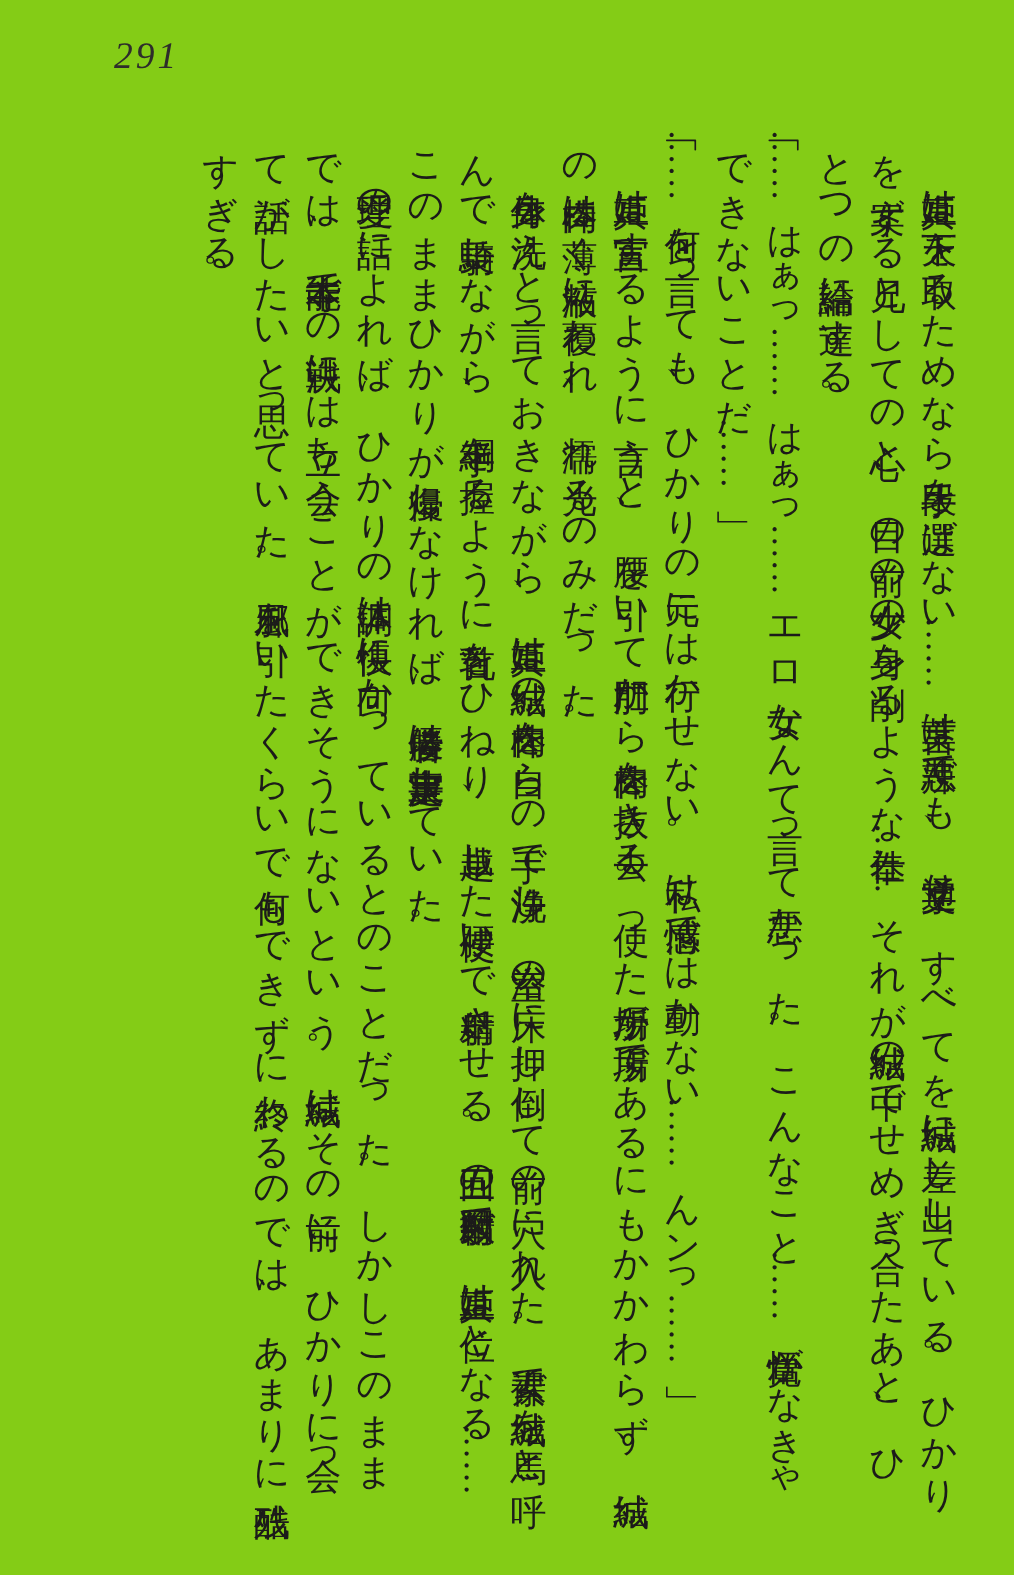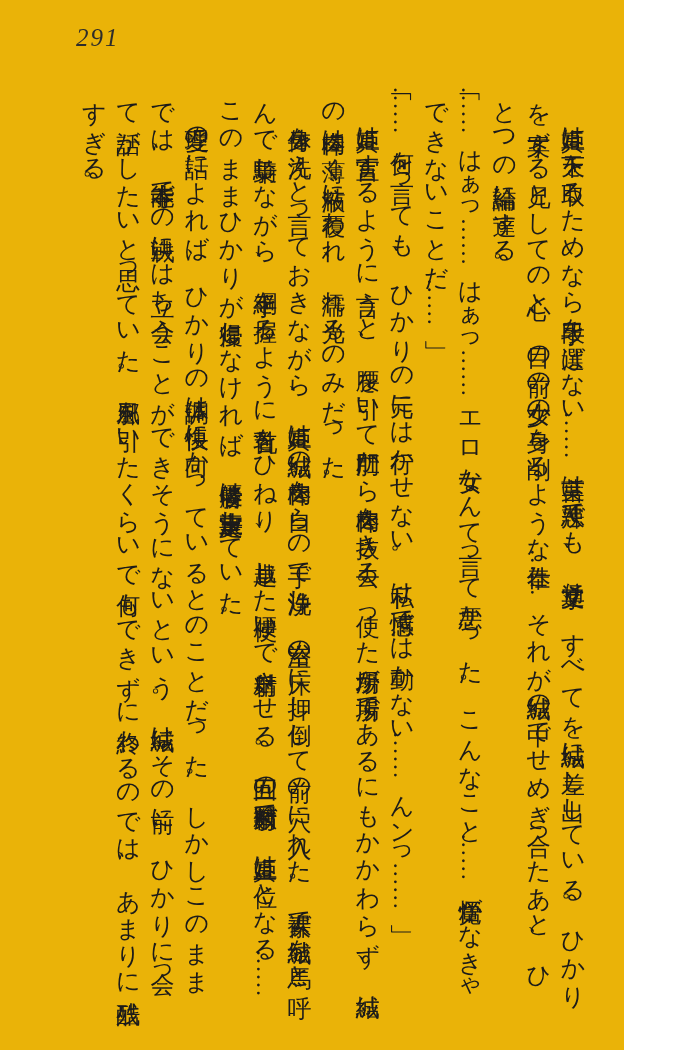--- a/index.html
+++ b/index.html
@@ -2,23 +2,23 @@
 <html lang="ja"><head>
 <meta charset="utf-8">
 <style>
   html, body {
     margin: 0;
     padding: 0;
     background: #ffffff;
   }
   .page {
     position: relative;
-    width: 624px;
+    width: 676px;
     height: 1050px;
-    background: #eab308;
+    background: #84cc16;
     overflow: hidden;
     font-family: "Liberation Serif", "DejaVu Serif", serif;
   }
   .page-number {
     position: absolute;
     top: 24px;
     left: 76px;
     font-style: italic;
     font-size: 25px;
     letter-spacing: 2px;

